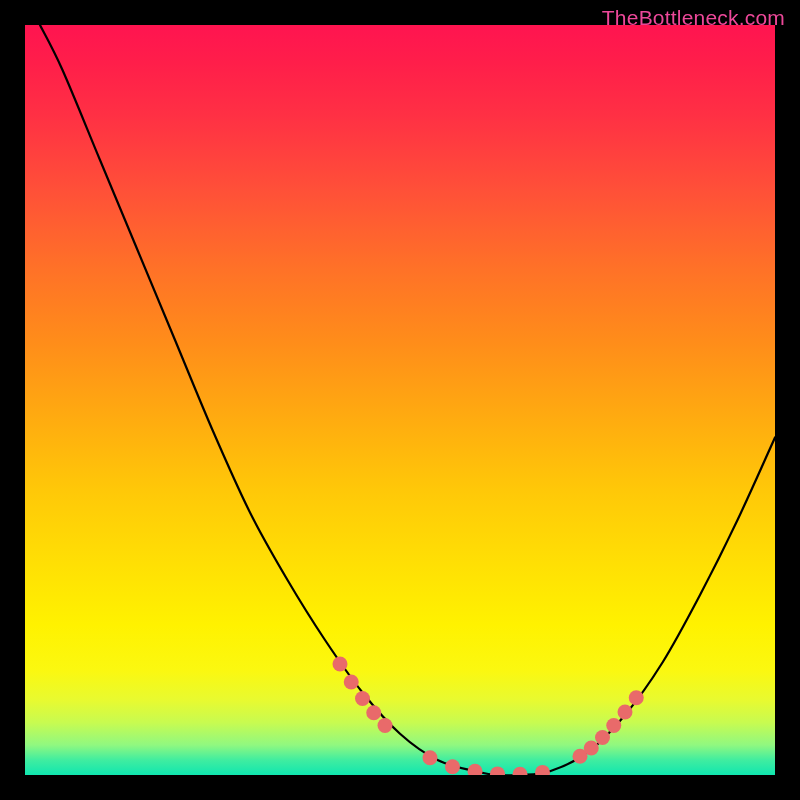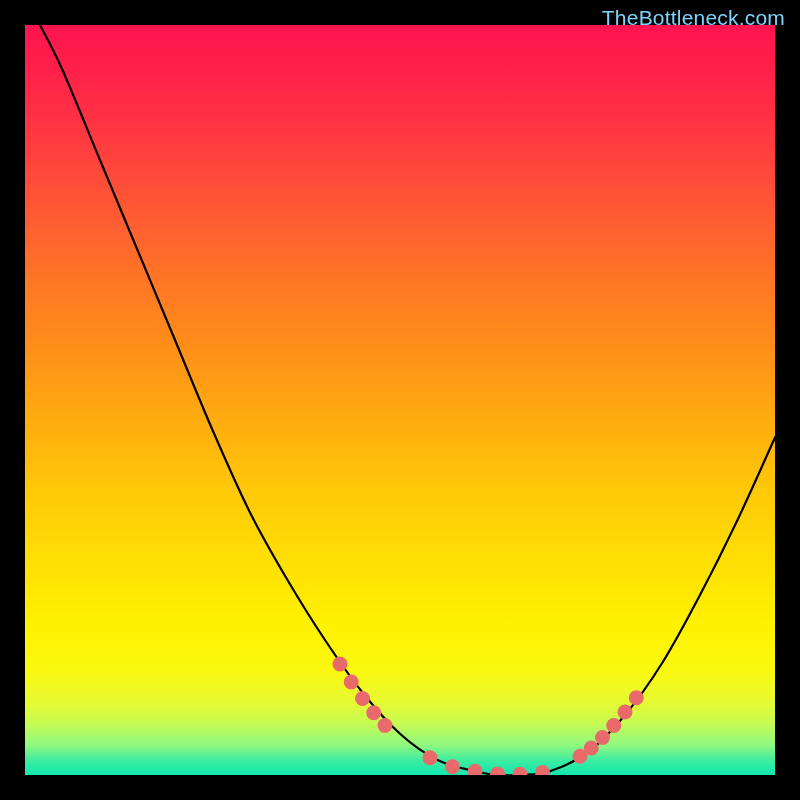--- a/index.html
+++ b/index.html
@@ -8,21 +8,21 @@
     width: 800px;
     height: 800px;
     background: #000000;
     position: relative;
     font-family: Arial, sans-serif;
   }
   .watermark {
     position: absolute;
     top: 6px;
     right: 15px;
-    color: #7dd3fc;
+    color: #ec4899;
     font-size: 21px;
     font-weight: normal;
     z-index: 10;
     letter-spacing: 0.2px;
     text-align: center;
   }
   .plot-area {
     position: absolute;
     left: 25px;
     top: 25px;

